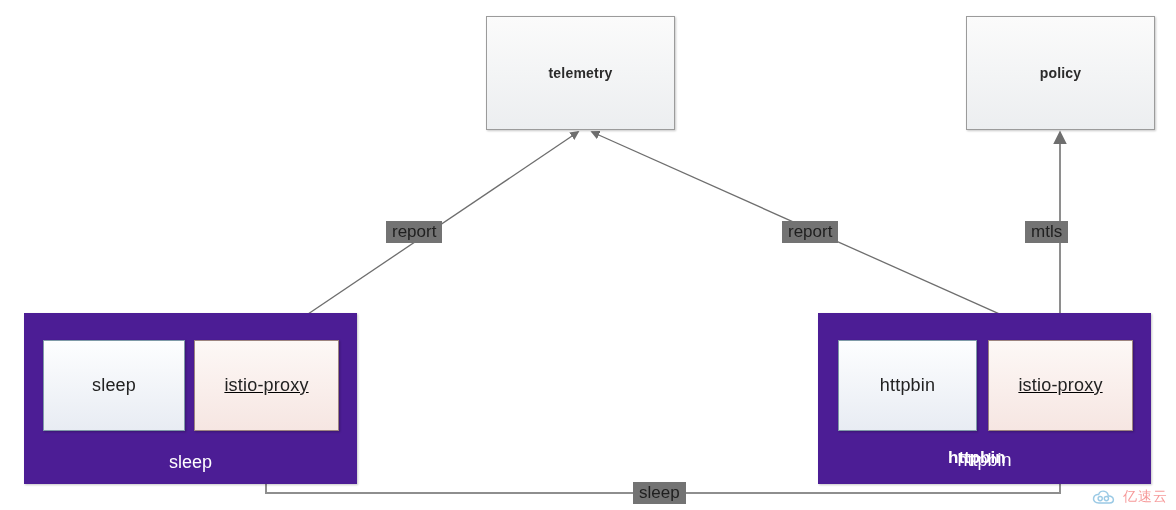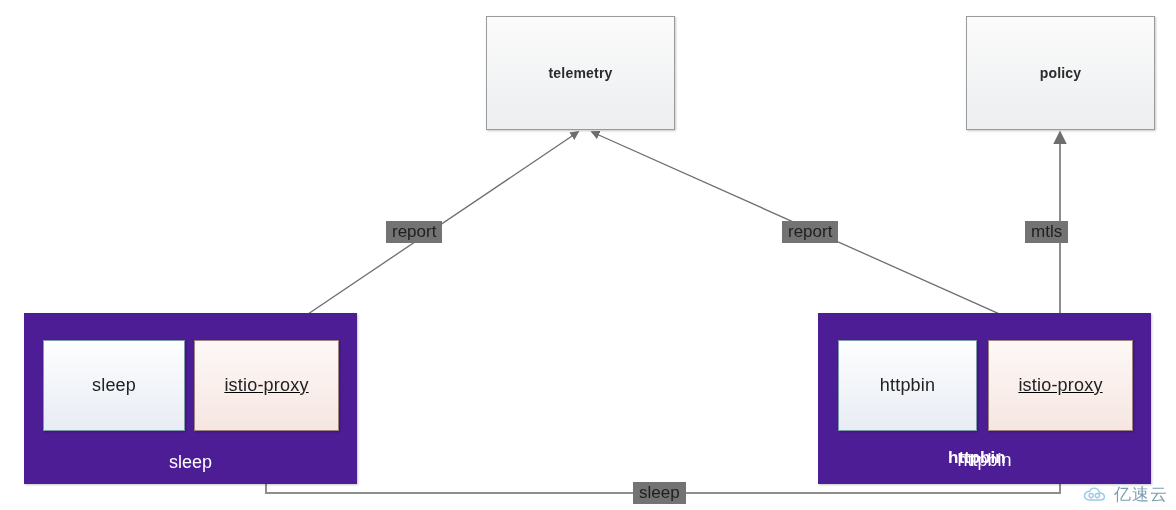--- a/index.html
+++ b/index.html
@@ -106,22 +106,22 @@
   #watermark {
     position: absolute;
     right: 8px;
     bottom: 4px;
     display: flex;
     align-items: center;
     gap: 5px;
     opacity: .55;
   }
   #watermark .wm-text {
-    font-size: 17px;
-    color: #0c4a6e;
+    font-size: 14px;
+    color: #ef4444;
     letter-spacing: 1px;
   }
 </style>
 </head>
 <body>
 
 <div id="canvas">
 
   <svg id="edges" viewBox="0 0 1176 510" width="1176" height="510">
     <defs>

